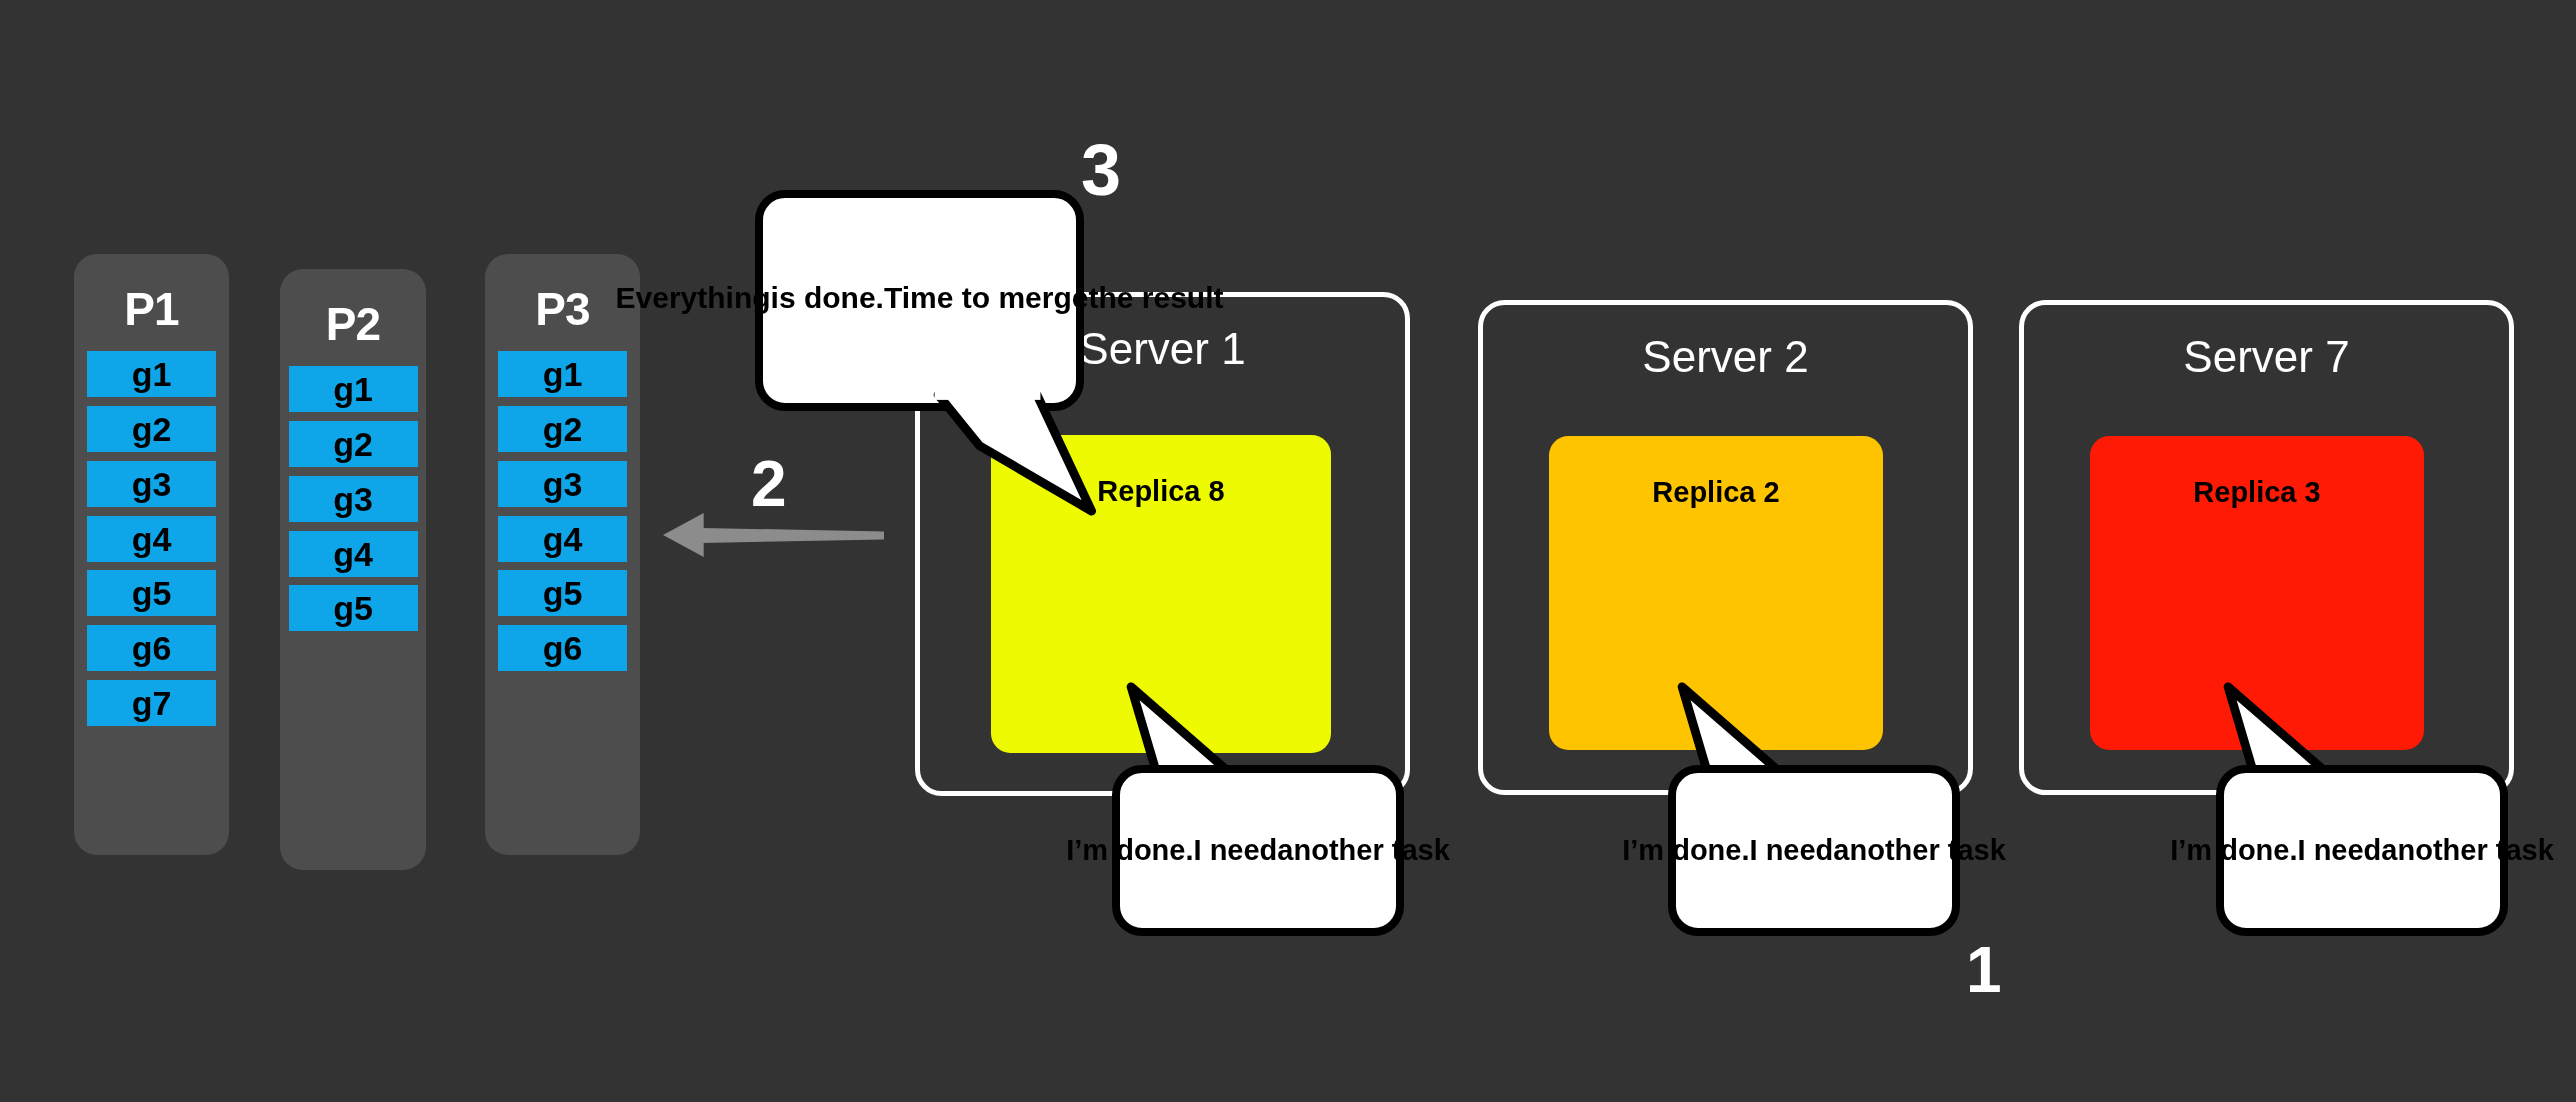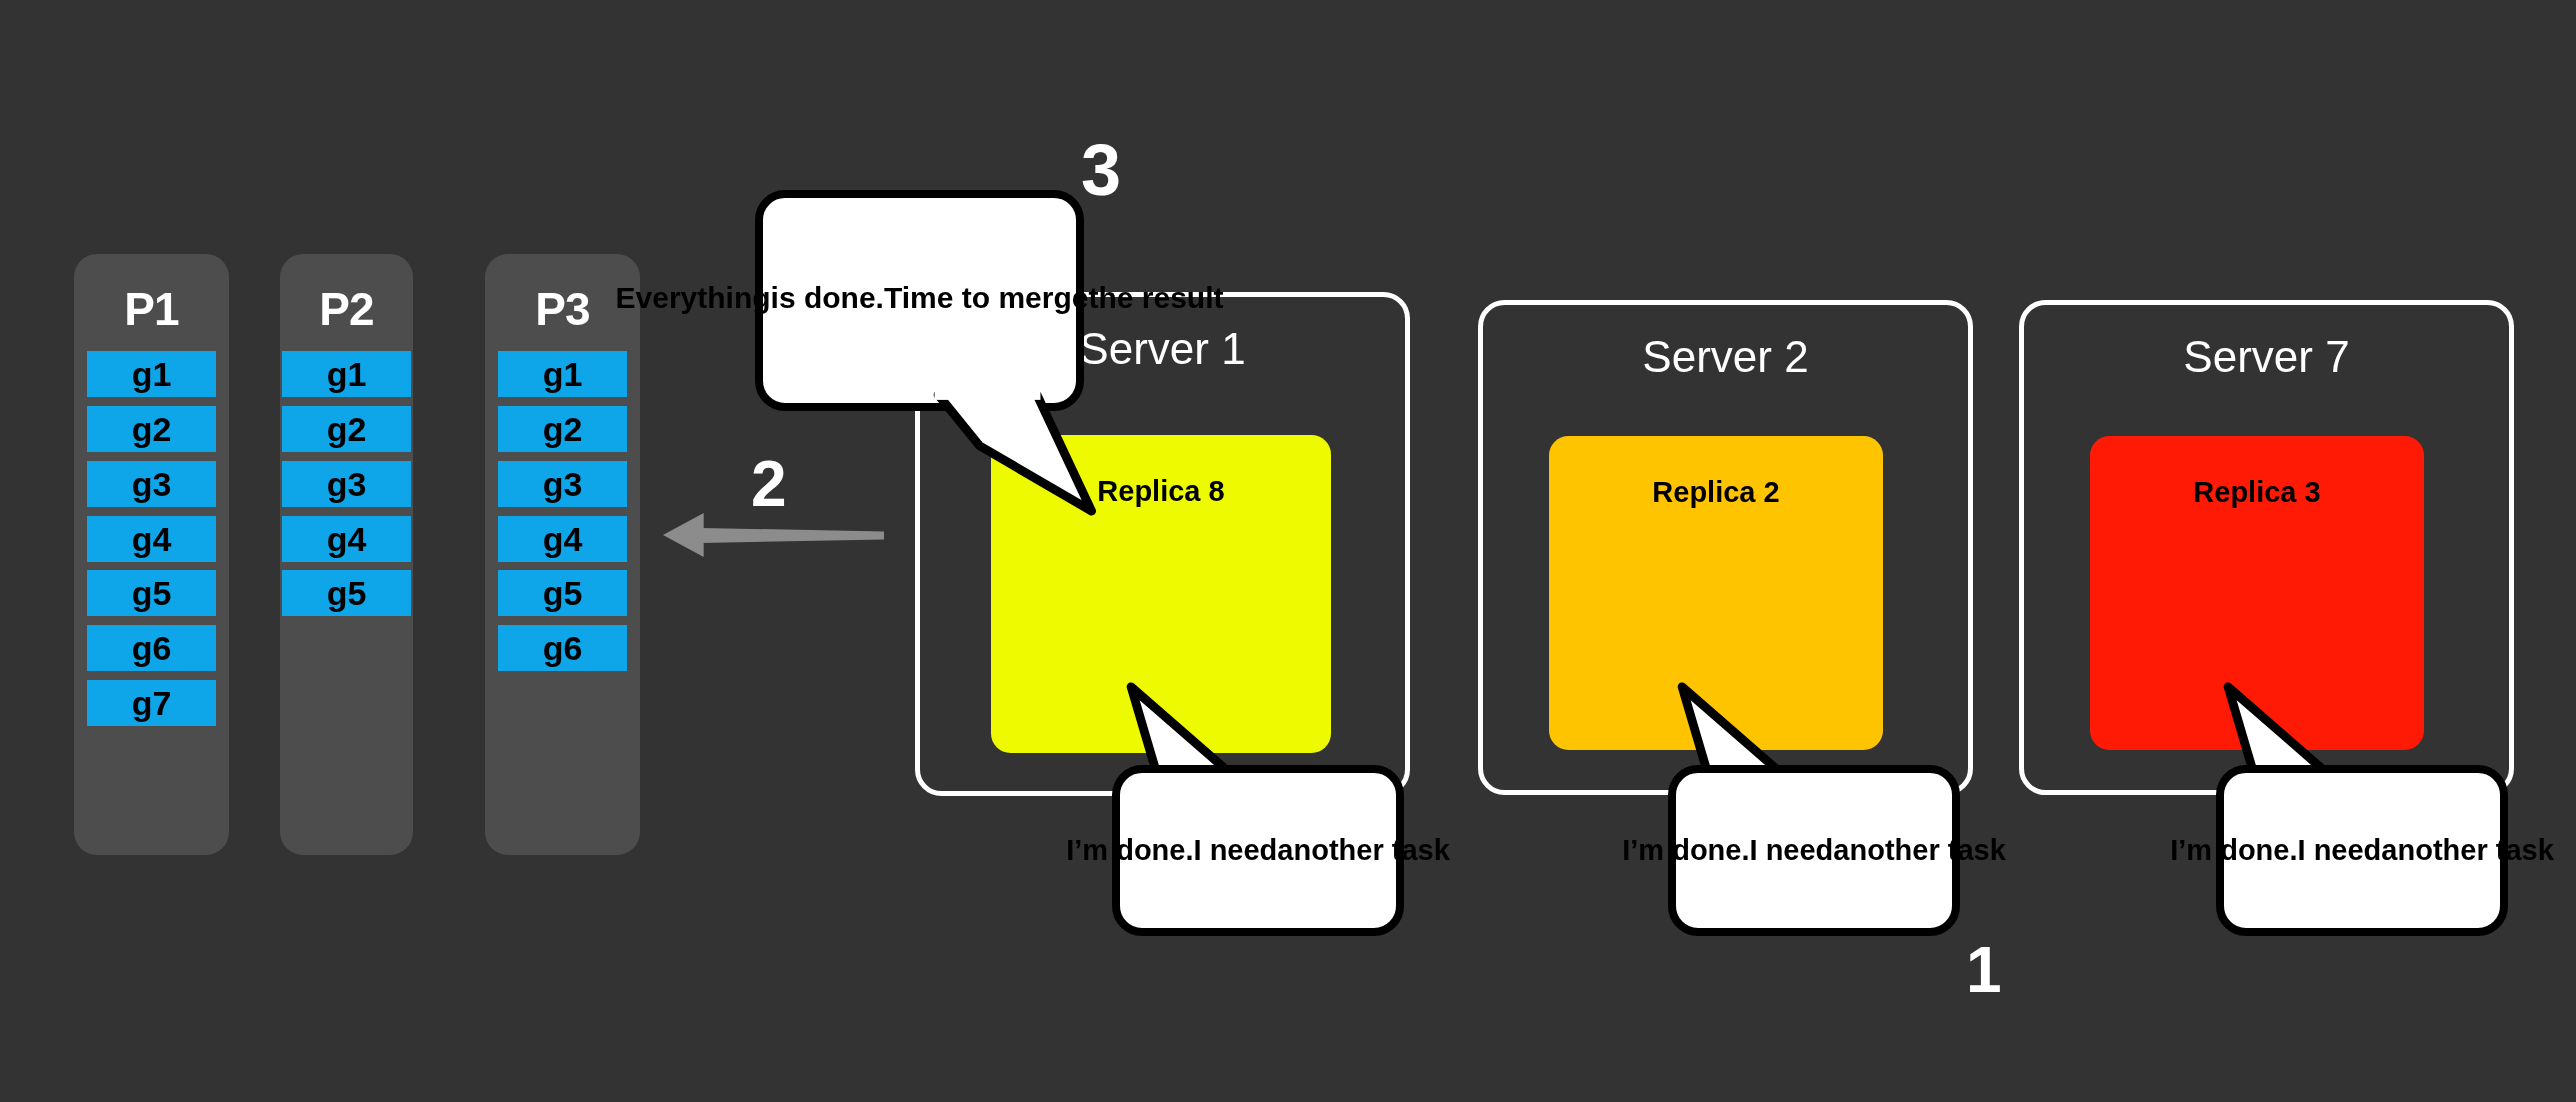--- a/index.html
+++ b/index.html
@@ -131,21 +131,21 @@
     <div class="partition-title">P1</div>
     <div class="task-block">g1</div>
     <div class="task-block">g2</div>
     <div class="task-block">g3</div>
     <div class="task-block">g4</div>
     <div class="task-block">g5</div>
     <div class="task-block">g6</div>
     <div class="task-block">g7</div>
   </div>
 
-  <div class="partition" style="left:280px; top:254px; width:133px; height:601px;">
+  <div class="partition" style="left:280px; top:269px; width:146px; height:601px;">
     <div class="partition-title">P2</div>
     <div class="task-block">g1</div>
     <div class="task-block">g2</div>
     <div class="task-block">g3</div>
     <div class="task-block">g4</div>
     <div class="task-block">g5</div>
   </div>
 
   <div class="partition" style="left:485px; top:254px; width:155px; height:601px;">
     <div class="partition-title">P3</div>

